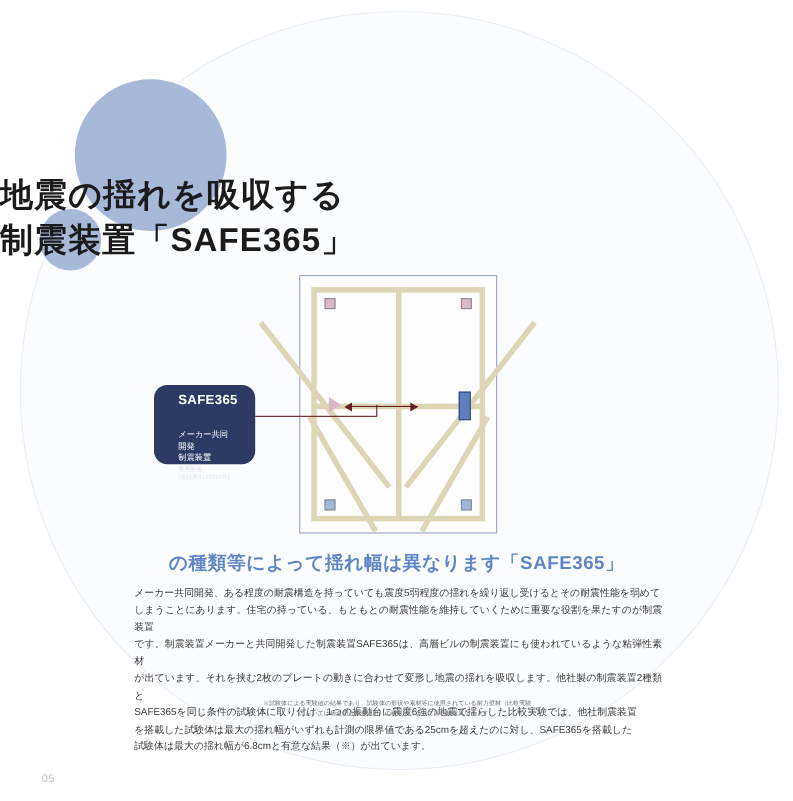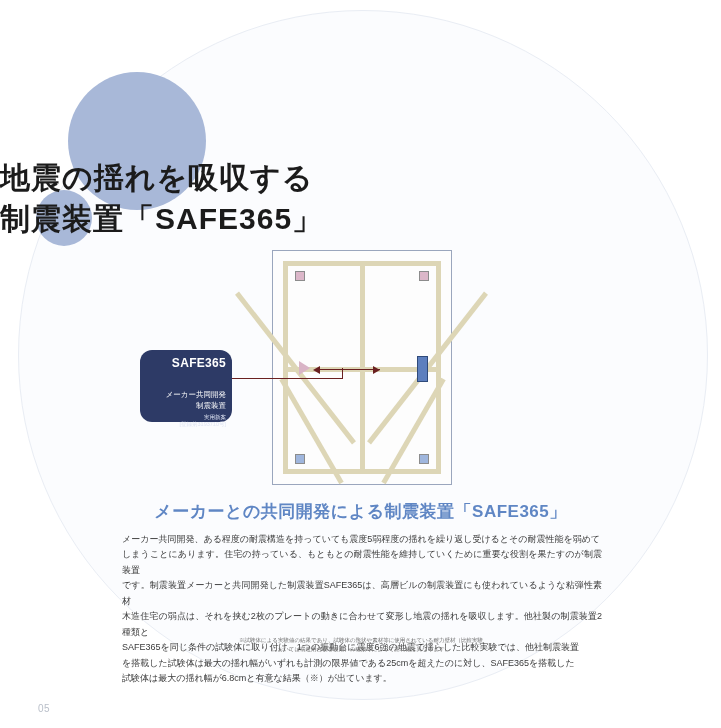--- a/index.html
+++ b/index.html
@@ -160,22 +160,22 @@
   
   .callout {
     position: absolute;
     left: 140px;
     top: 350px;
     width: 92px;
     height: 72px;
     background: #2d3a66;
     border-radius: 12px;
     color: #ffffff;
-    text-align: right;
-    padding: 6px 6px;
+    text-align: left;
+    padding: 6px 22px;
     box-sizing: border-box;
   }
   .callout .c-title {
     font-size: 12px;
     font-weight: bold;
     line-height: 1.2;
     letter-spacing: 0.3px;
   }
   .callout .c-sub {
     font-size: 7.5px;
@@ -289,27 +289,27 @@
     <div class="c-sub">
       <div>メーカー共同開発</div>
       <div>制震装置</div>
     </div>
     <div class="c-note">
       <div>実用新案</div>
       <div>[登録第3193710号]</div>
     </div>
   </div>
 
-  <div class="section-title">メーカーとの共同開発による制震装置「SAFE365」</div>
+  <div class="section-title">の種類等によって揺れ幅は異なります「SAFE365」</div>
 
   <div class="body-copy">
     <p>メーカー共同開発、ある程度の耐震構造を持っていても震度5弱程度の揺れを繰り返し受けるとその耐震性能を弱めて</p>
     <p>しまうことにあります。住宅の持っている、もともとの耐震性能を維持していくために重要な役割を果たすのが制震装置</p>
     <p>です。制震装置メーカーと共同開発した制震装置SAFE365は、高層ビルの制震装置にも使われているような粘弾性素材</p>
-    <p>木造住宅の弱点は、それを挟む2枚のプレートの動きに合わせて変形し地震の揺れを吸収します。他社製の制震装置2種類と</p>
+    <p>が出ています、それを挟む2枚のプレートの動きに合わせて変形し地震の揺れを吸収します。他社製の制震装置2種類と</p>
     <p>SAFE365を同じ条件の試験体に取り付け、1つの振動台に震度6強の地震で揺らした比較実験では、他社制震装置</p>
     <p>を搭載した試験体は最大の揺れ幅がいずれも計測の限界値である25cmを超えたのに対し、SAFE365を搭載した</p>
     <p class="center">試験体は最大の揺れ幅が6.8cmと有意な結果（※）が出ています。</p>
   </div>
 
   <div class="footnote">
     <div>※試験体による実験値の結果であり、試験体の形状や素材等に使用されている耐力壁材（比較実験</div>
     <div>においては構造用合板を使用）の種類等によって揺れ幅は異なります。</div>
   </div>
 

